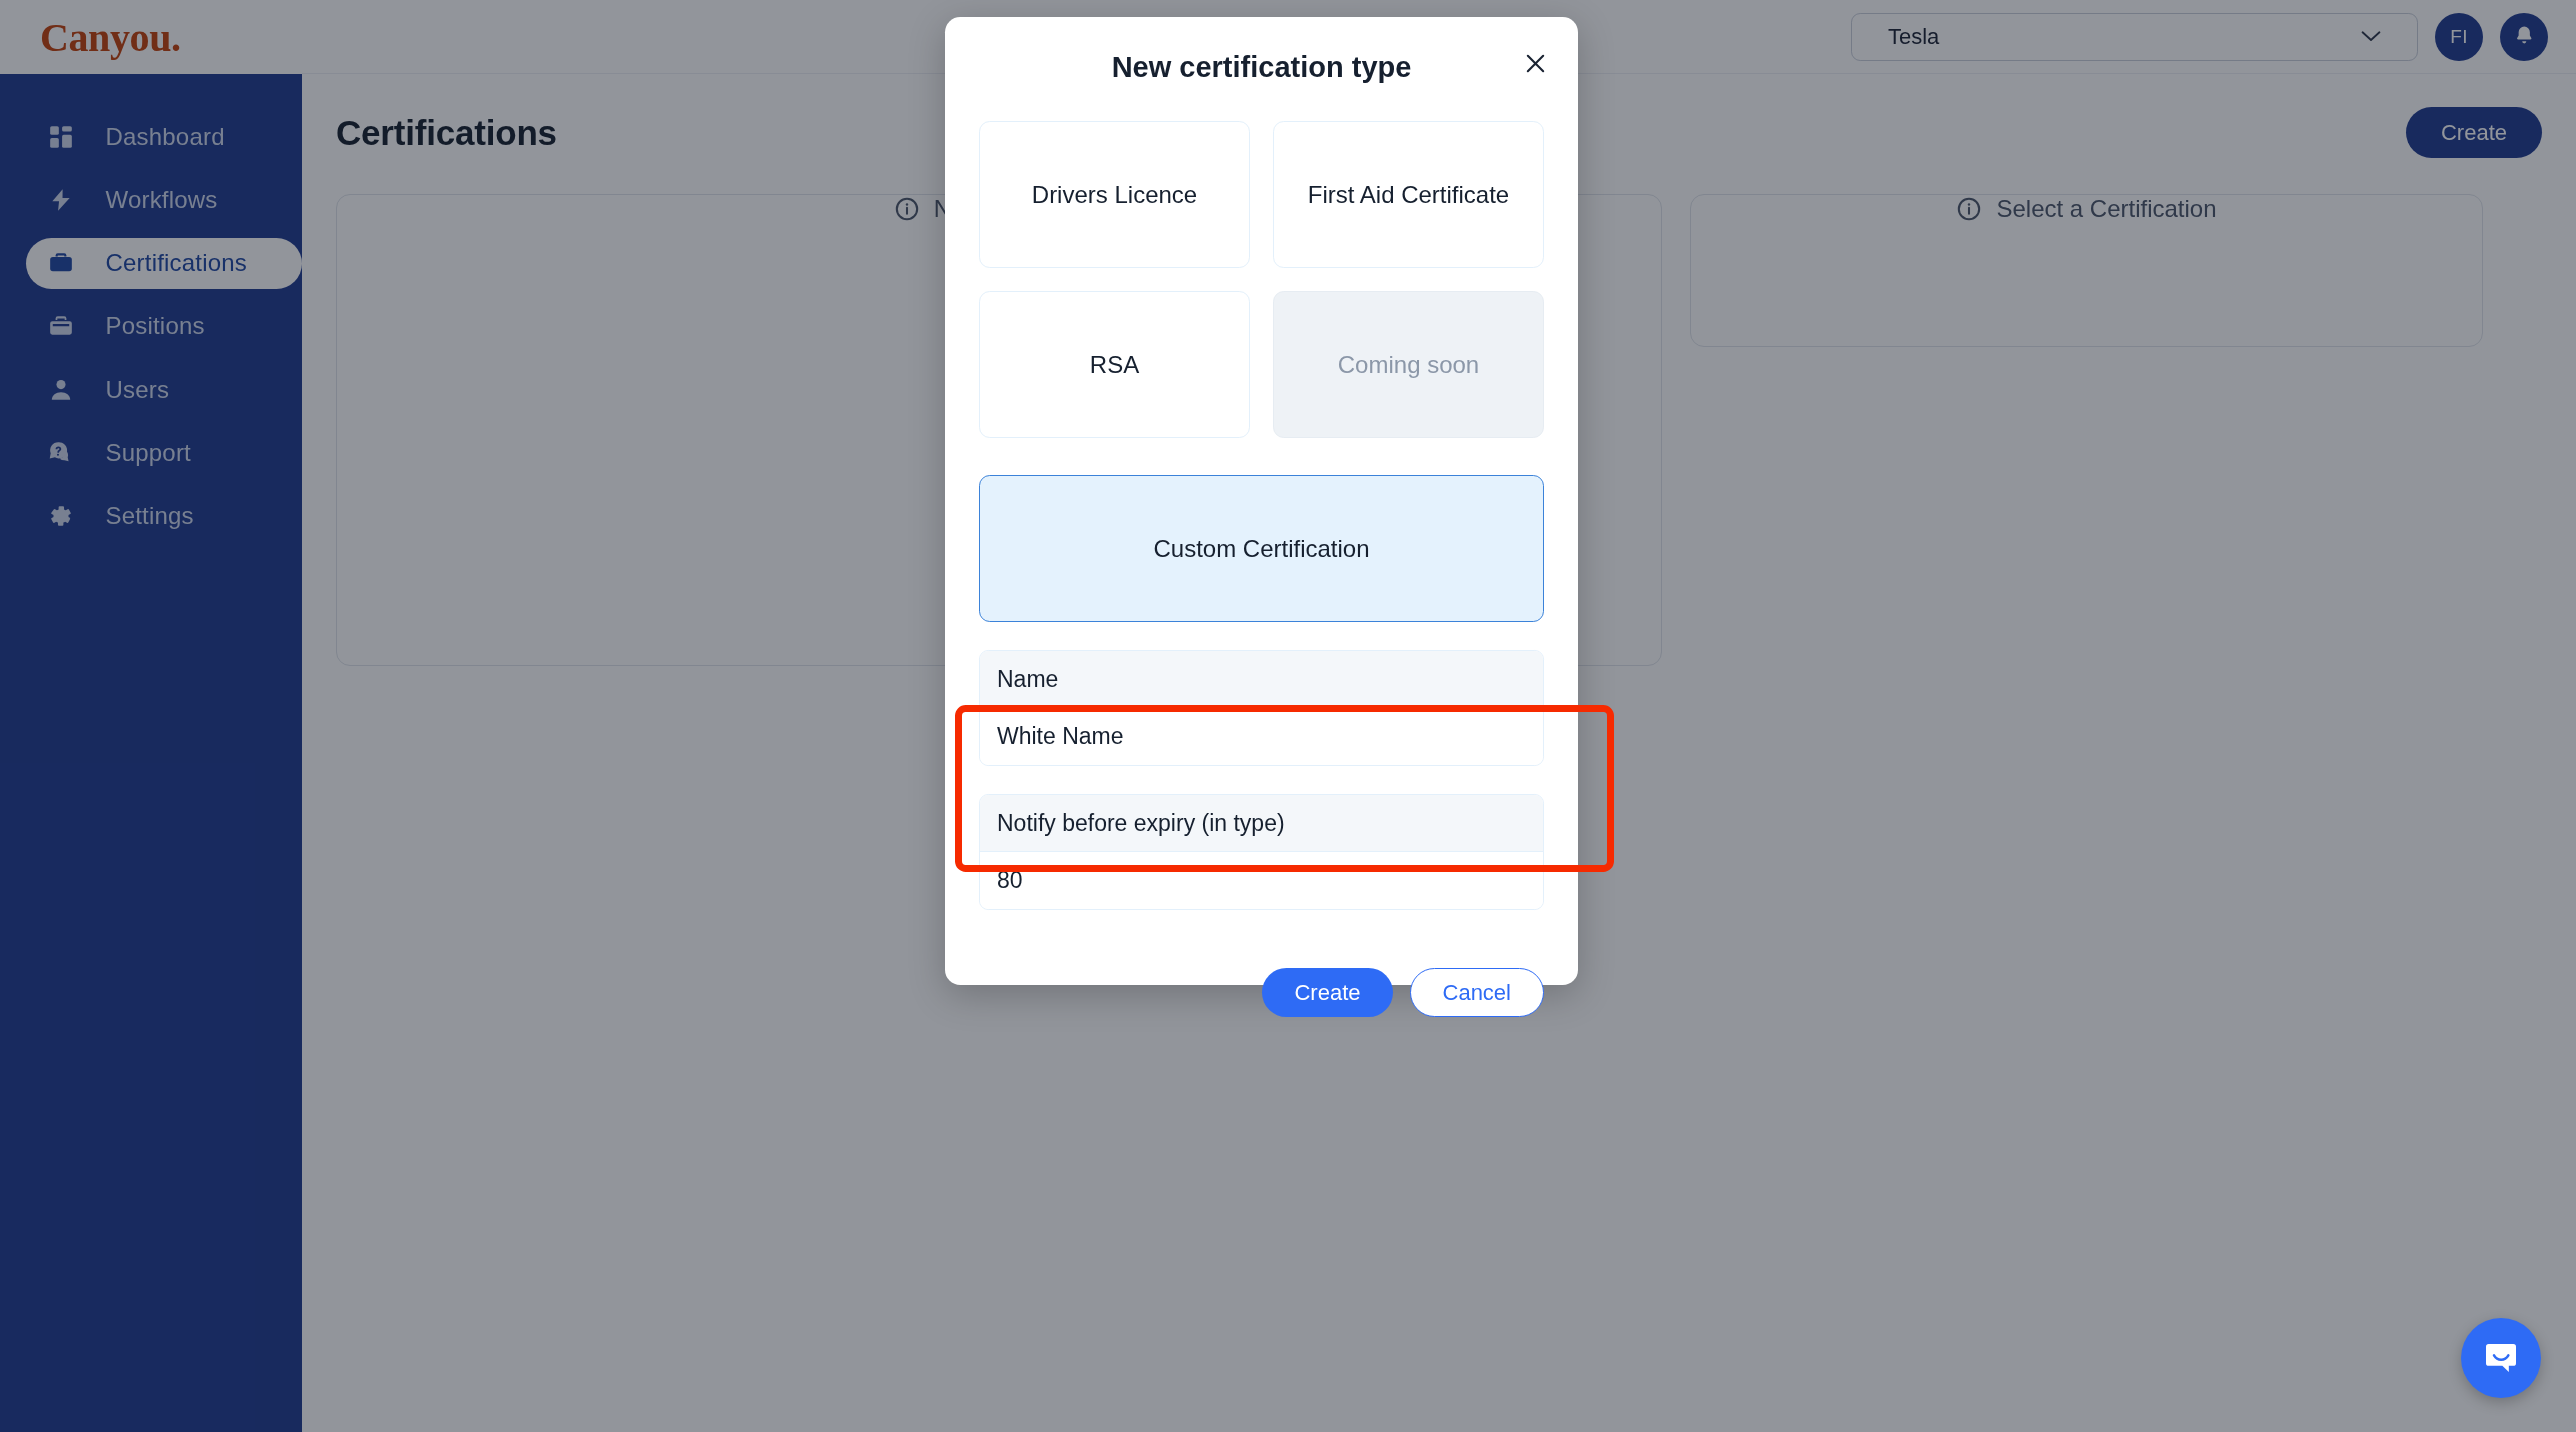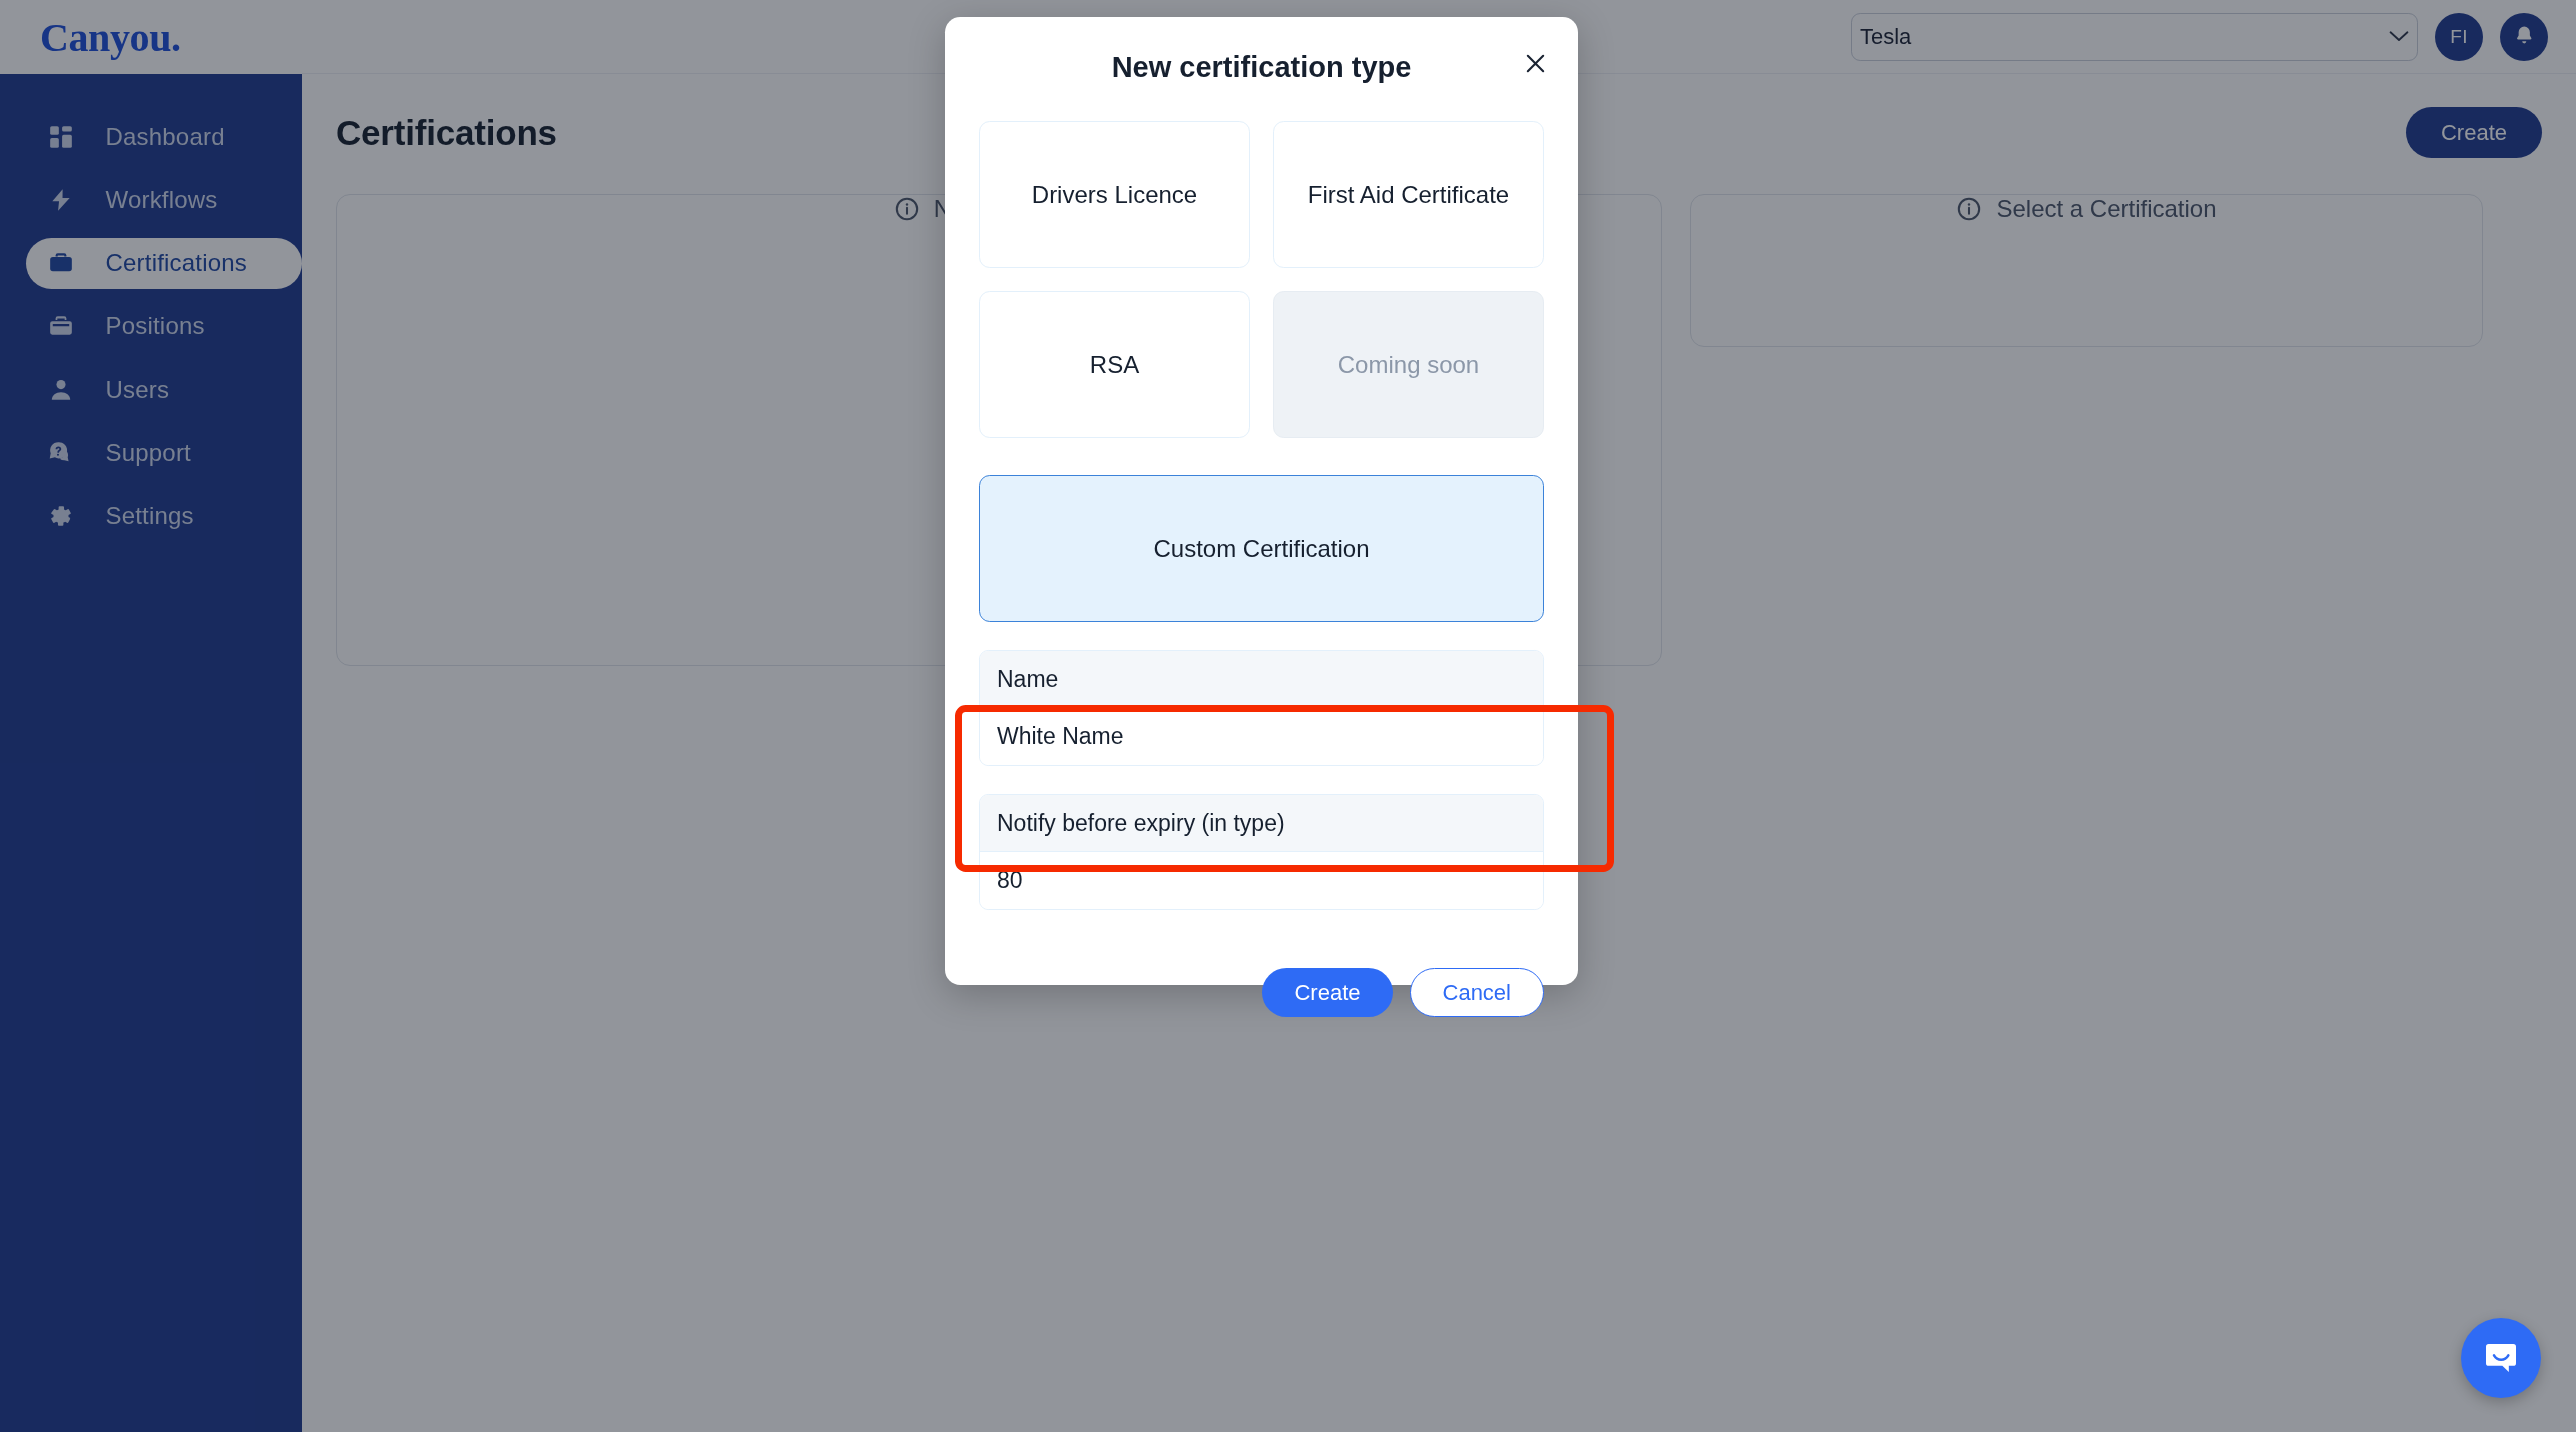--- a/index.html
+++ b/index.html
@@ -33,21 +33,21 @@
     height: 74px;
     background: #ffffff;
     display: flex;
     align-items: center;
     padding-left: 40px;
   }
   .logo-text {
     font-family: "Liberation Serif", serif;
     font-weight: bold;
     font-size: 40px;
-    color: #1d4ed8;
+    color: #c2410c;
     letter-spacing: -0.4px;
     text-align: right;
   }
   .nav-list {
     padding-top: 37px;
     display: flex;
     flex-direction: column;
     gap: 12.3px;
   }
   .nav-item {
@@ -103,21 +103,21 @@
     border-bottom: 0.8px solid #eceff4;
   }
   .org-select {
     width: 567px;
     height: 48px;
     border: 0.8px solid #c9cfdb;
     border-radius: 9.2px;
     display: flex;
     align-items: center;
     justify-content: space-between;
-    padding: 0 8px;
+    padding: 0 36px;
     background: #fff;
     cursor: pointer;
   }
   .org-select .org-name { font-size: 22px; color: #1a2235; }
   .chev { width: 20px; height: 12.3px; }
   .avatar, .bell {
     width: 48px; height: 48px;
     border-radius: 50%;
     background: #1e3a8f;
     display: flex; align-items: center; justify-content: center;

